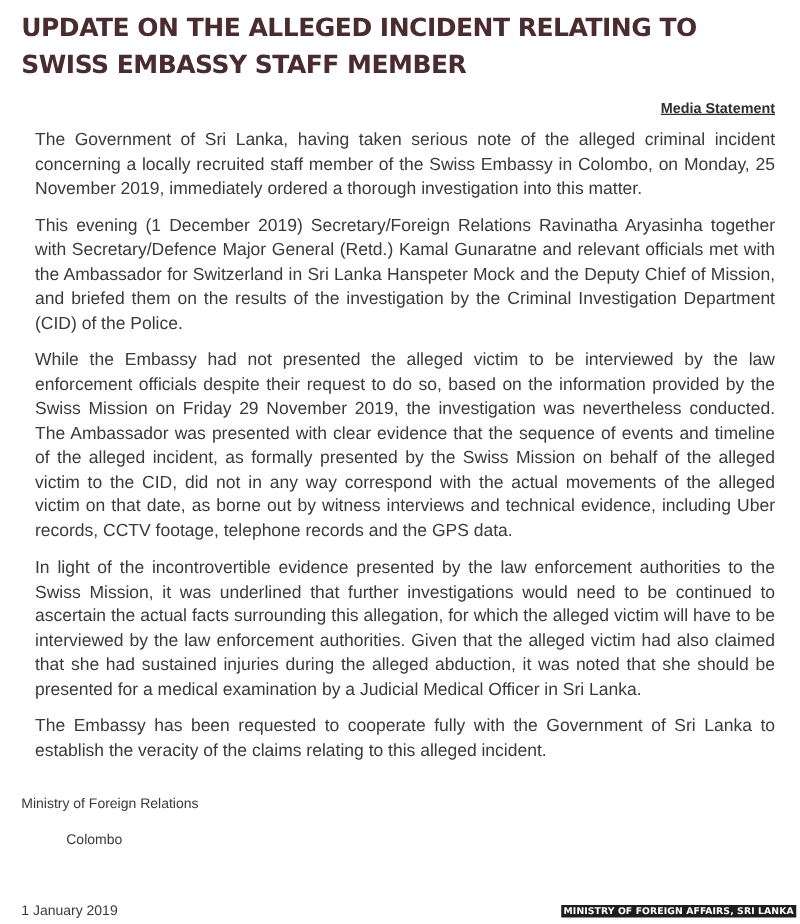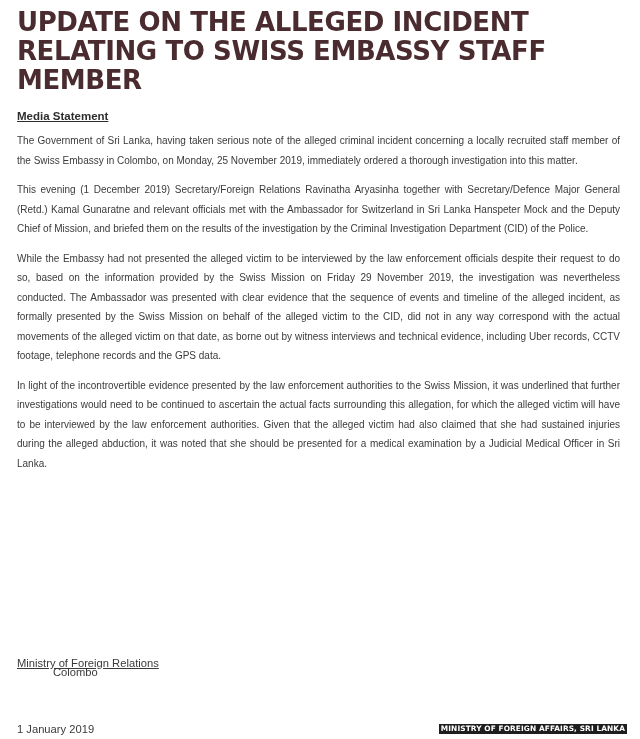--- a/index.html
+++ b/index.html
@@ -18,62 +18,62 @@
     .page {
       position: absolute;
       left: 17px;
       top: 8px;
       width: 603px;
     }
     .title {
       margin: 0;
       font-family: "DejaVu Sans", "Liberation Sans", sans-serif;
       font-weight: bold;
-      font-size: 26px;
+      font-size: 20px;
       line-height: 29px;
       color: #4a2b2f;
       letter-spacing: -0.4px;
     }
     .meta {
       margin-top: 14px;
       font-size: 11.5px;
       line-height: 14px;
       color: #7a7a7a;
     }
     .meta .sep, .meta .date {
       color: #4a4a4a;
     }
     .statement-heading {
       margin-top: 14px;
-      text-align: left;
+      text-align: right;
       font-size: 11.5px;
       font-weight: bold;
       line-height: 14px;
       color: #2e2e2e;
       text-decoration: underline;
     }
     .para {
-      margin: 10px 0 0 0;
-      font-size: 10px;
+      margin: 10px 0 0 11px;
+      font-size: 14px;
       line-height: 19.5px;
       text-align: justify;
       color: #3a3a3a;
     }
     .para:first-of-type { margin-top: 8px; }
     .sig {
       font-size: 11.2px;
       line-height: 14px;
       color: #3a3a3a;
     }
-    .sig-ministry { position: absolute; left: 17px; top: 656px; text-decoration: underline; }
+    .sig-ministry { position: absolute; left: 17px; top: 636px; }
     .sig-city { position: absolute; left: 17px; top: 665px; margin-left: 36px; }
     .sig-date { position: absolute; left: 17px; top: 722px; }
     .credit {
       position: absolute;
-      right: 13px;
+      right: 3px;
       top: 724px;
       background: #1e1e1e;
       color: #ffffff;
       font-family: "DejaVu Sans", sans-serif;
       font-weight: bold;
       font-size: 7.4px;
       line-height: 10px;
       padding: 0 2px;
       letter-spacing: 0.1px;
       white-space: nowrap;
@@ -85,19 +85,20 @@
 <div class="page">
   <h1 class="title">UPDATE ON THE ALLEGED INCIDENT RELATING TO SWISS EMBASSY STAFF MEMBER</h1>
 
 
   <div class="statement-heading">Media Statement</div>
 
   <p class="para">The Government of Sri Lanka, having taken serious note of the alleged criminal incident concerning a locally recruited staff member of the Swiss Embassy in Colombo, on Monday, 25 November 2019, immediately ordered a thorough investigation into this matter.</p>
   <p class="para">This evening (1 December 2019) Secretary/Foreign Relations Ravinatha Aryasinha together with Secretary/Defence Major General (Retd.) Kamal Gunaratne and relevant officials met with the Ambassador for Switzerland in Sri Lanka Hanspeter Mock and the Deputy Chief of Mission, and briefed them on the results of the investigation by the Criminal Investigation Department (CID) of the Police.</p>
   <p class="para">While the Embassy had not presented the alleged victim to be interviewed by the law enforcement officials despite their request to do so, based on the information provided by the Swiss Mission on Friday 29 November 2019, the investigation was nevertheless conducted. The Ambassador was presented with clear evidence that the sequence of events and timeline of the alleged incident, as formally presented by the Swiss Mission on behalf of the alleged victim to the CID, did not in any way correspond with the actual movements of the alleged victim on that date, as borne out by witness interviews and technical evidence,  including Uber records, CCTV footage, telephone records and the GPS data.</p>
   <p class="para">In light of the incontrovertible evidence presented by the law enforcement authorities to the Swiss Mission, it was underlined that further investigations would need to be continued to ascertain the actual facts surrounding this allegation, for which the alleged victim will have to be interviewed by the law enforcement authorities. Given that the alleged victim had also claimed that she had sustained injuries during the alleged abduction, it was noted that she should be presented for a medical examination by a Judicial Medical Officer in Sri Lanka.</p>
+  <p class="para">The Embassy has been requested to cooperate fully with the Government of Sri Lanka to establish the veracity of the claims relating to this alleged incident.</p>
 </div>
 
 <div class="sig sig-ministry">Ministry of Foreign Relations</div>
 <div class="sig sig-city">Colombo</div>
 <div class="sig sig-date">1 January 2019</div>
 
 <div class="credit">MINISTRY OF FOREIGN AFFAIRS, SRI LANKA</div>
 
 </body></html>

